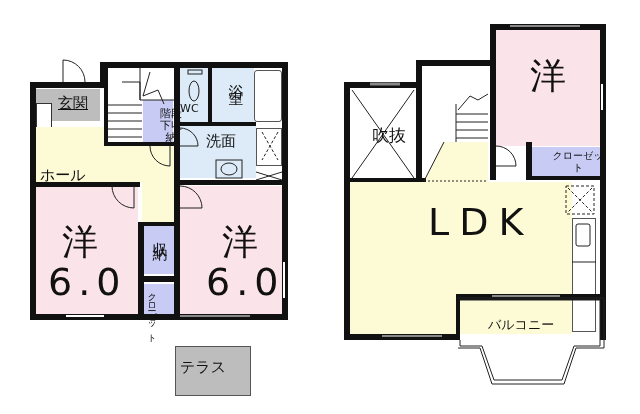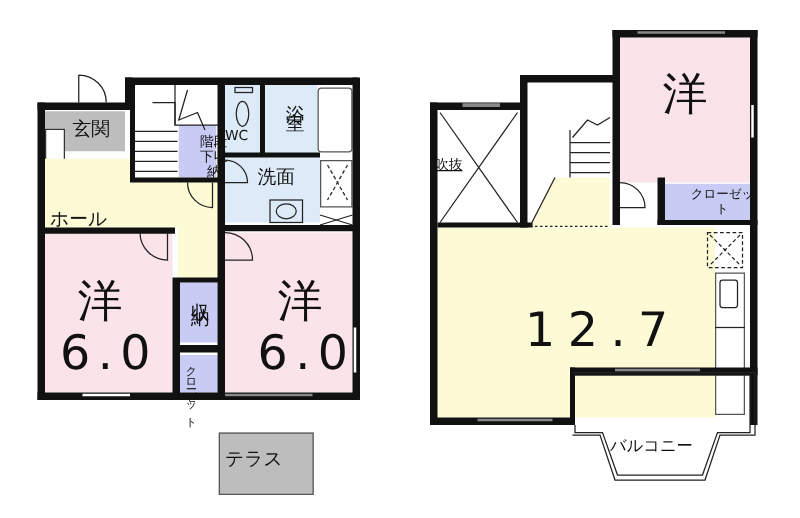--- a/index.html
+++ b/index.html
@@ -86,21 +86,21 @@
       <line x1="278" y1="132" x2="262" y2="160" stroke-dasharray="3,2"></line>
       <line x1="256" y1="172" x2="282" y2="180"></line>
       <line x1="282" y1="172" x2="256" y2="180"></line>
 
       <line x1="66" y1="316" x2="104" y2="316" stroke="#fff" stroke-width="2"></line>
       <line x1="180" y1="316" x2="250" y2="316" stroke="#888" stroke-width="2"></line>
       <line x1="284" y1="262" x2="284" y2="298" stroke="#fff" stroke-width="2"></line>
     </g>
   </svg>
 
-  <div class="lbl sm" style="left:58px;top:94px;">玄関</div>
+  <div class="lbl sm" style="left:58px;top:94px;text-decoration:underline;">玄関</div>
   <div class="lbl sm" style="left:40px;top:166px;">ホール</div>
   <div class="lbl xs" style="left:145px;top:108px;width:28px;white-space:normal;word-break:break-all;">階段下収納</div>
   <div class="lbl" style="left:180px;top:102px;width:16px;font-size:11px;">WC</div>
   <div class="lbl sm vert" style="left:226px;top:72px;letter-spacing:6px;">浴室</div>
   <div class="lbl sm" style="left:206px;top:132px;">洗面</div>
 
   <div class="lbl kanji" style="left:62px;top:222px;">洋</div>
   <div class="lbl big" style="left:48px;top:262px;">6.0</div>
   <div class="lbl kanji" style="left:222px;top:222px;">洋</div>
   <div class="lbl big" style="left:206px;top:262px;">6.0</div>
@@ -161,18 +161,18 @@
       <polyline points="458,298 604,298 604,348 576,348 564,384 492,384 480,348 458,348"></polyline>
 
       <line x1="510" y1="26" x2="580" y2="26" stroke="#888" stroke-width="2"></line>
       <line x1="370" y1="84" x2="400" y2="84" stroke="#888" stroke-width="3"></line>
       <line x1="602" y1="84" x2="602" y2="110" stroke="#fff" stroke-width="2"></line>
       <line x1="382" y1="336" x2="442" y2="336" stroke="#888" stroke-width="2"></line>
       <line x1="492" y1="296" x2="560" y2="296" stroke="#888" stroke-width="2"></line>
     </g>
   </svg>
 
-  <div class="lbl sm" style="left:348px;top:124px;font-size:11px;text-decoration:underline;">吹抜</div>
+  <div class="lbl sm" style="left:372px;top:124px;font-size:17px;">吹抜</div>
   <div class="lbl kanji" style="left:530px;top:56px;">洋</div>
   <div class="lbl xs" style="left:538px;top:150px;width:56px;white-space:normal;font-size:10px;line-height:12px;">クローゼット</div>
-  <div class="lbl big" style="left:420px;top:244px;letter-spacing:10px;">12.7</div>
-  <div class="lbl sm" style="left:488px;top:316px;font-size:13px;margin-top:32px;">バルコニー</div>
+  <div class="lbl big" style="left:428px;top:202px;letter-spacing:10px;">LDK</div>
+  <div class="lbl sm" style="left:488px;top:316px;font-size:13px;">バルコニー</div>
 </div>
 
 </body></html>

